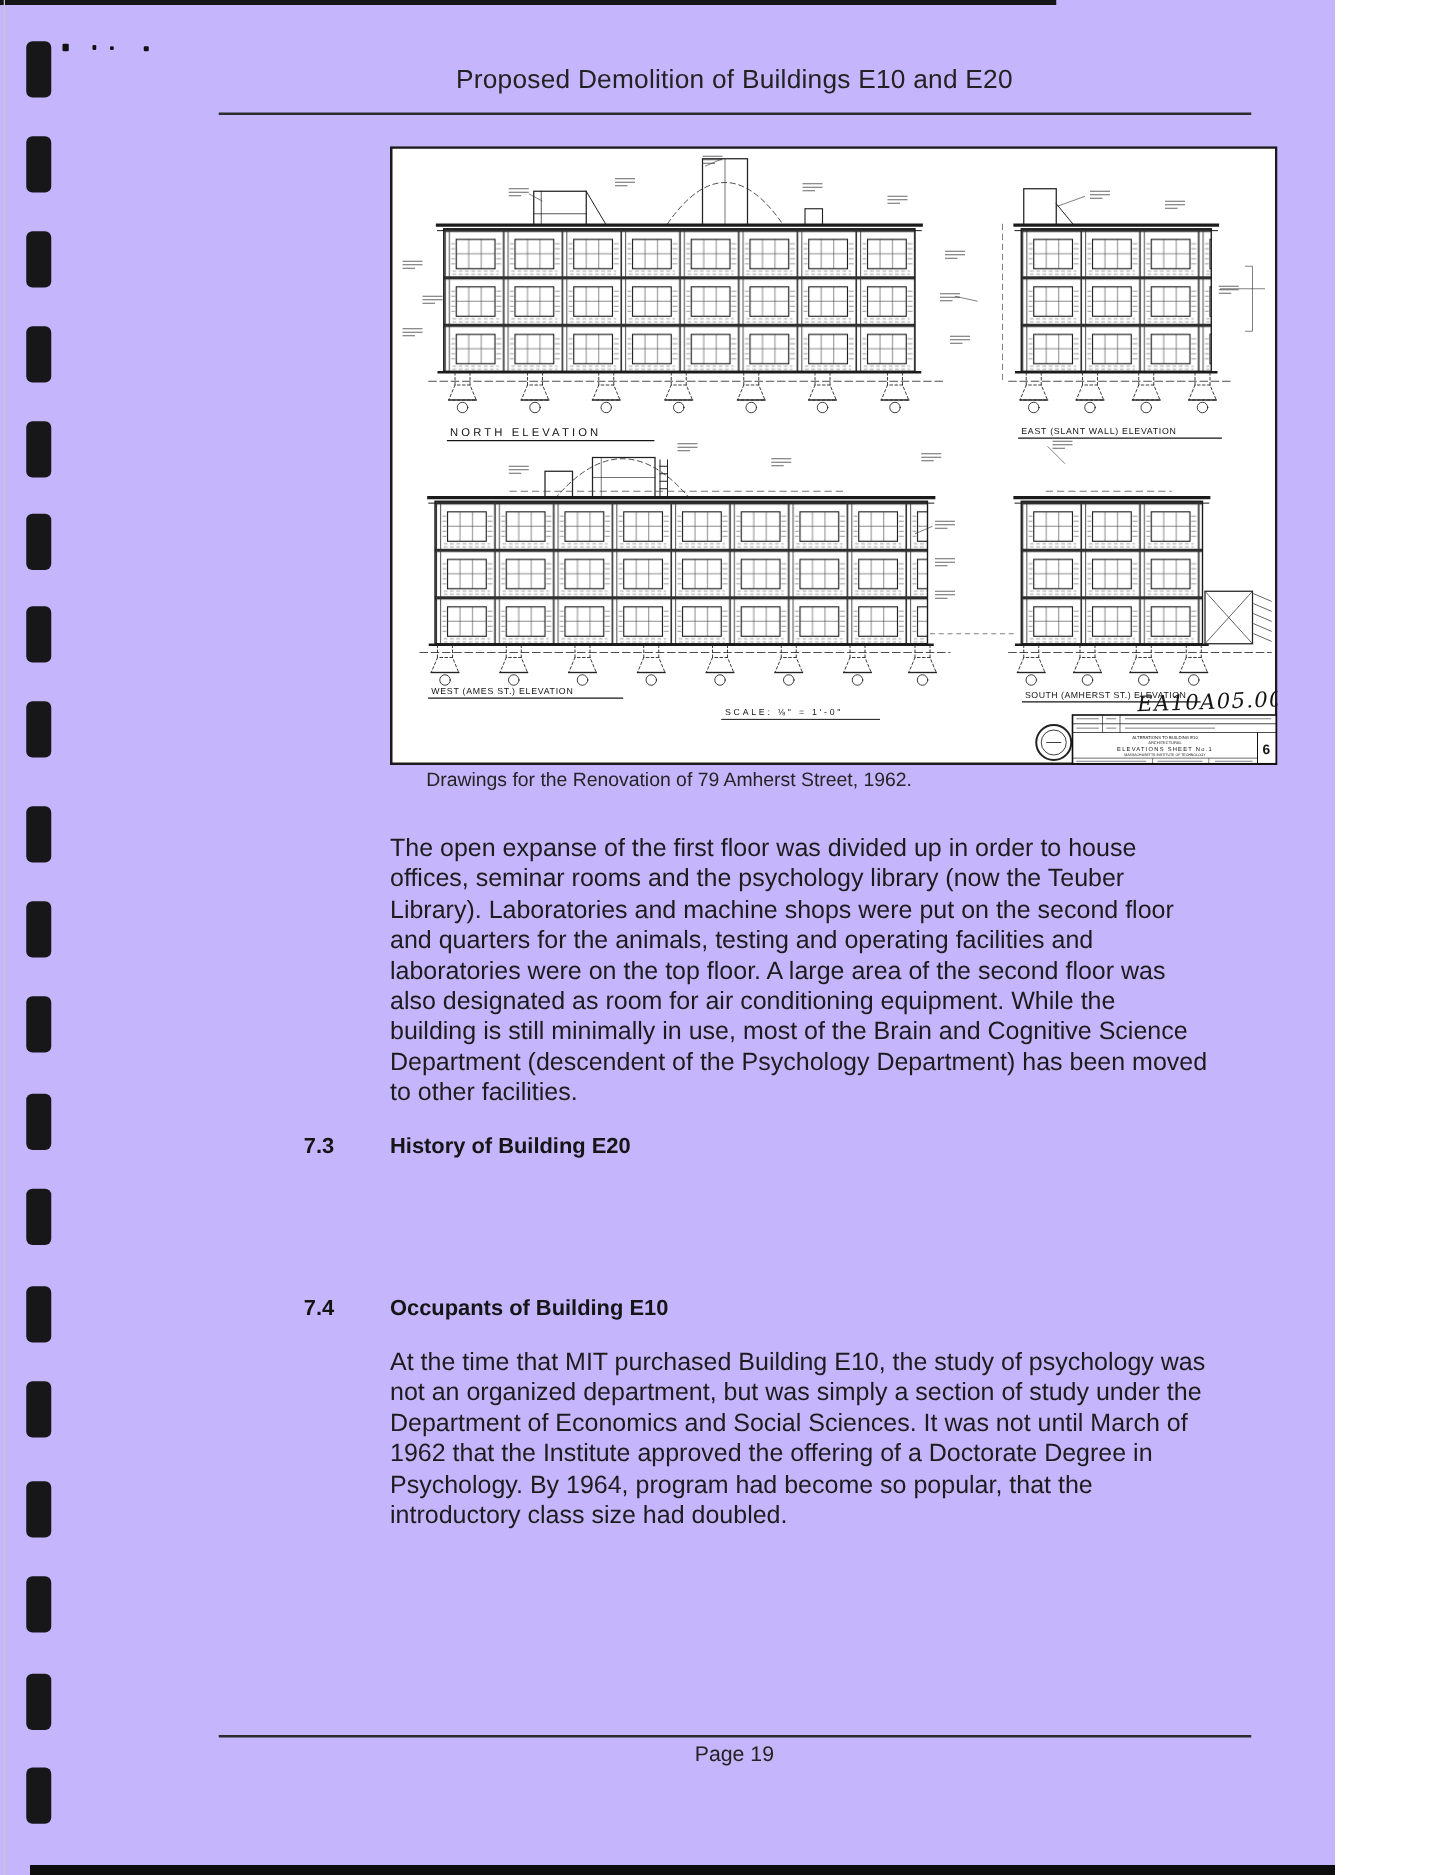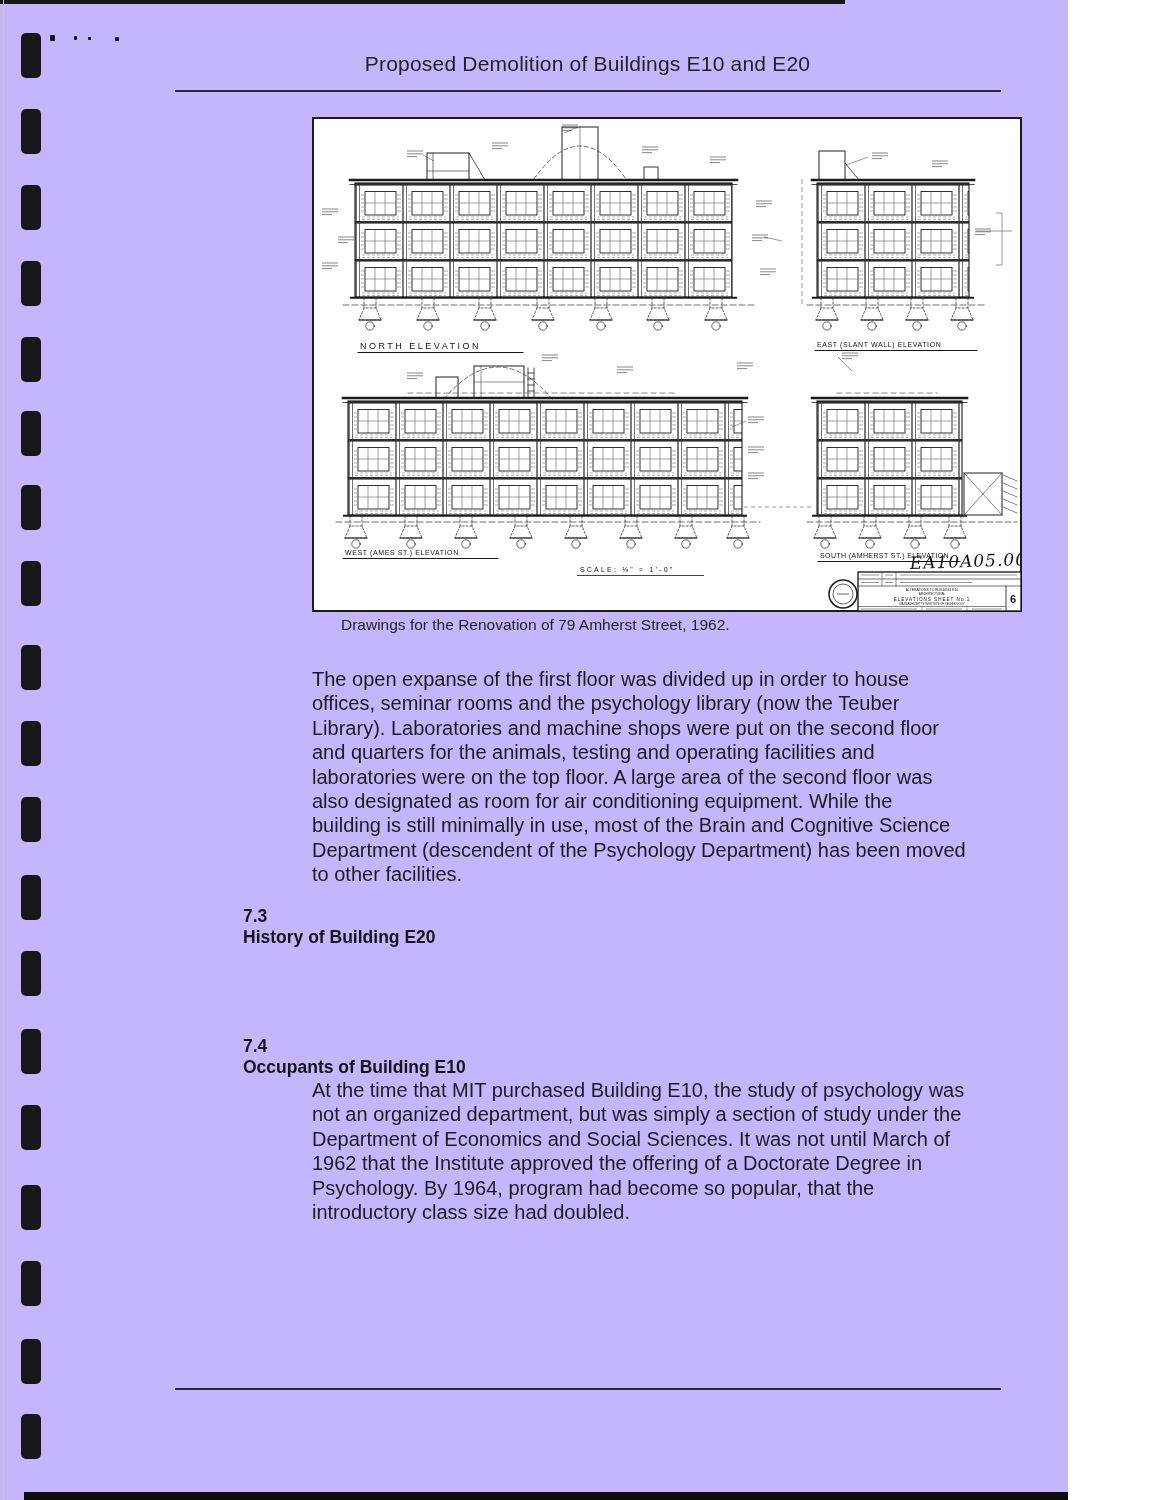--- a/index.html
+++ b/index.html
@@ -17,21 +17,21 @@
   .header{position:absolute;left:175px;top:52px;width:825px;text-align:center;
     font-size:21px;letter-spacing:.2px;color:#222;}
   .header-rule{position:absolute;left:175px;top:90px;width:826px;border-top:2px solid #2e2e2e;}
   
   .figure{position:absolute;left:312px;top:117px;width:710px;height:495px;}
   .figure-caption{position:absolute;left:313px;top:616px;width:700px;font-size:15.5px;color:#242424;margin-left:28px;}
   
   .para{position:absolute;left:312px;width:705px;font-size:20px;line-height:24.4px;
     color:#1c1c1c;white-space:pre-line;}
   .section-head{position:absolute;left:243px;width:770px;display:flex;
-    font-size:17.5px;font-weight:bold;color:#151515;flex-direction:column;}
+    font-size:17.5px;font-weight:bold;color:#151515;}
   .section-num{width:69px;flex:none;}
   
   .footer-rule{position:absolute;left:175px;top:1388px;width:826px;border-top:2px solid #2b2b2b;}
   .footer{position:absolute;left:175px;top:1394px;width:825px;text-align:center;
     font-size:17px;color:#222;}
   svg text{font-family:"Liberation Sans",sans-serif;fill:#141414;}
   .hand{font-family:"DejaVu Serif",serif;font-style:italic;}
 </style>
 </head>
 <body>
@@ -313,13 +313,14 @@
     <span>Occupants of Building E10</span>
   </div>
   <div class="para" style="top:1078px">At the time that MIT purchased Building E10, the study of psychology was
 not an organized department, but was simply a section of study under the
 Department of Economics and Social Sciences.  It was not until March of
 1962 that the Institute approved the offering of a Doctorate Degree in
 Psychology.  By 1964, program had become so popular, that the
 introductory class size had doubled.</div>
 
   <div class="footer-rule"></div>
+  <div class="footer">Page 19</div>
 </div>
 
 </body></html>

